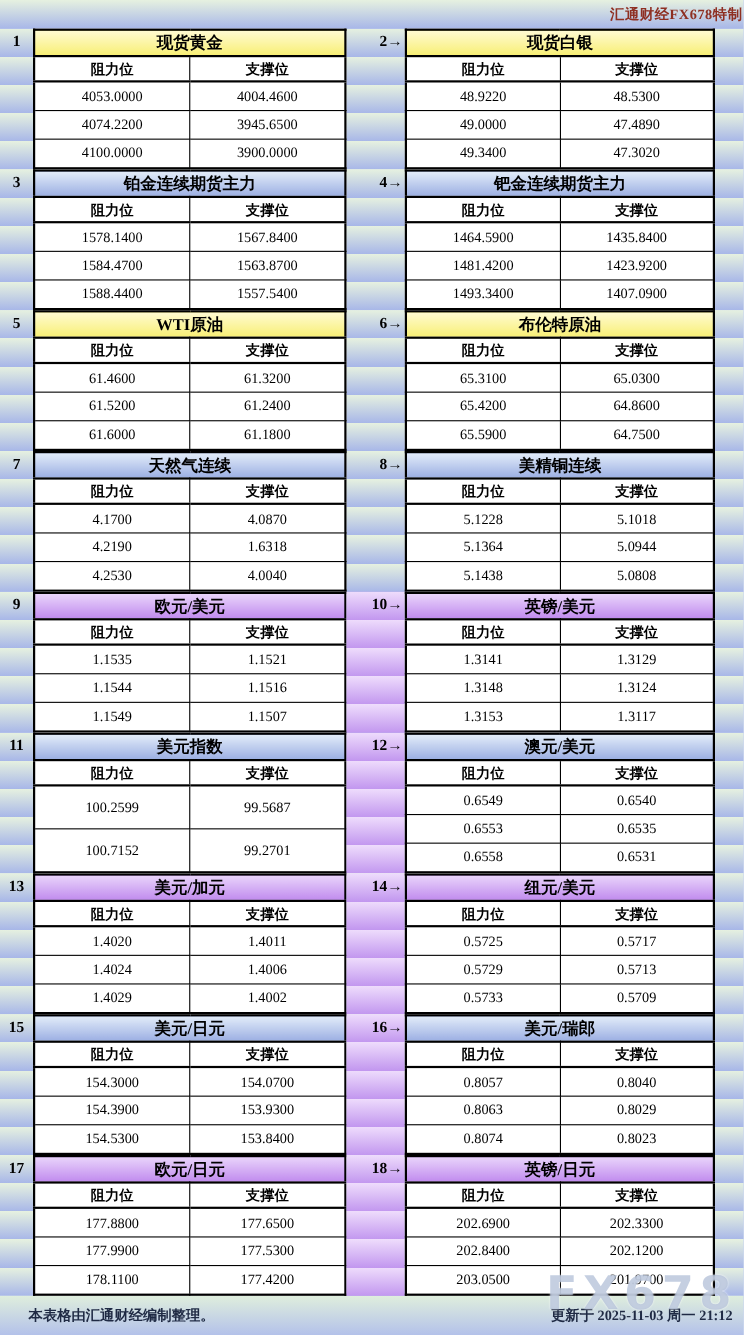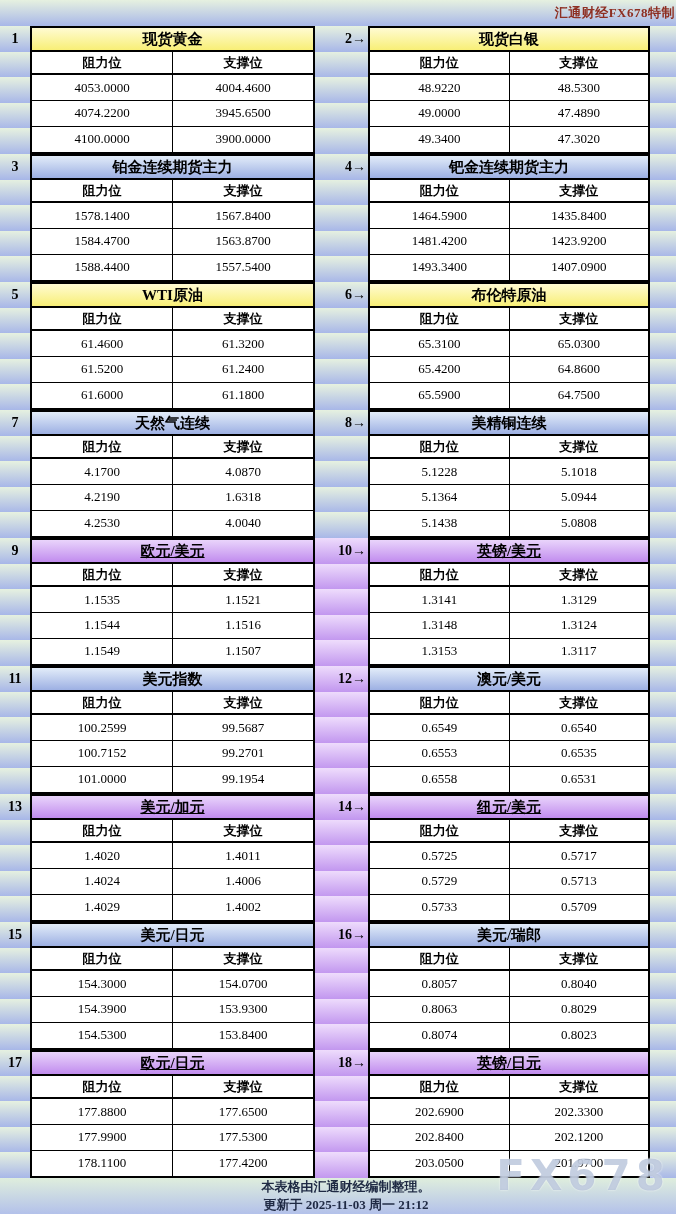--- a/index.html
+++ b/index.html
@@ -34,36 +34,35 @@
     width:100%;height:100%;border-collapse:collapse;table-layout:fixed;
     background:#fff;border:2px solid #000;
   }
   th,td{box-sizing:border-box;padding:0;color:#000;}
   th.title{
     height:24px;font-size:15px;font-weight:bold;text-align:center;
     border-bottom:2px solid #000;
   }
   .theme-yellow th.title{background:linear-gradient(to bottom,#fffbd2,#f8ef76);}
   .theme-blue   th.title{background:linear-gradient(to bottom,#e2ecf9,#9db0e3);}
-  .theme-purple th.title{background:linear-gradient(to bottom,#e9d4fb,#c18cee);text-decoration:underline;}
+  .theme-purple th.title{background:linear-gradient(to bottom,#e9d4fb,#c18cee);}
   tr.heads th{
     height:23px;font-size:13px;font-weight:bold;text-align:center;
     border:1px solid #000;border-bottom:2px solid #000;background:#fff;margin-left:30px;
   }
   td.val{
     border:1px solid #000;text-align:center;vertical-align:middle;
     font-size:13px;background:#fff;
   }
   
   .footer{
     height:36px;box-sizing:border-box;
     background:linear-gradient(to bottom,#dfeedd,#b3c1ea);
     display:flex;align-items:center;justify-content:space-between;
     padding:0 10px 0 26px;
-    flex-direction:column;
   }
   .footer .ftxt{font-size:13px;font-weight:bold;color:#1f2a44;}
   
   .watermark{
     position:absolute;right:6px;bottom:14px;z-index:5;pointer-events:none;
     font-family:"DejaVu Sans","Liberation Sans",sans-serif;
     font-size:42px;font-weight:bold;letter-spacing:5px;
     color:rgba(162,178,206,0.62);
     text-shadow:0 0 2px rgba(255,255,255,0.85);
   }
@@ -435,24 +434,20 @@
   <tr>
     <td class="val">100.2599</td>
     <td class="val">99.5687</td>
   </tr>
 
   <tr>
     <td class="val">100.7152</td>
     <td class="val">99.2701</td>
   </tr>
 
-  <tr>
-    <td class="val">101.0000</td>
-    <td class="val">99.1954</td>
-  </tr>
 </tbody>
       </table>
     </div>
     <div class="gcell gutter-center purple">
       <span class="numlab">12→</span>
     </div>
     <div class="tslot right">
       <table class="qt theme-blue">
         <thead>
           <tr>

